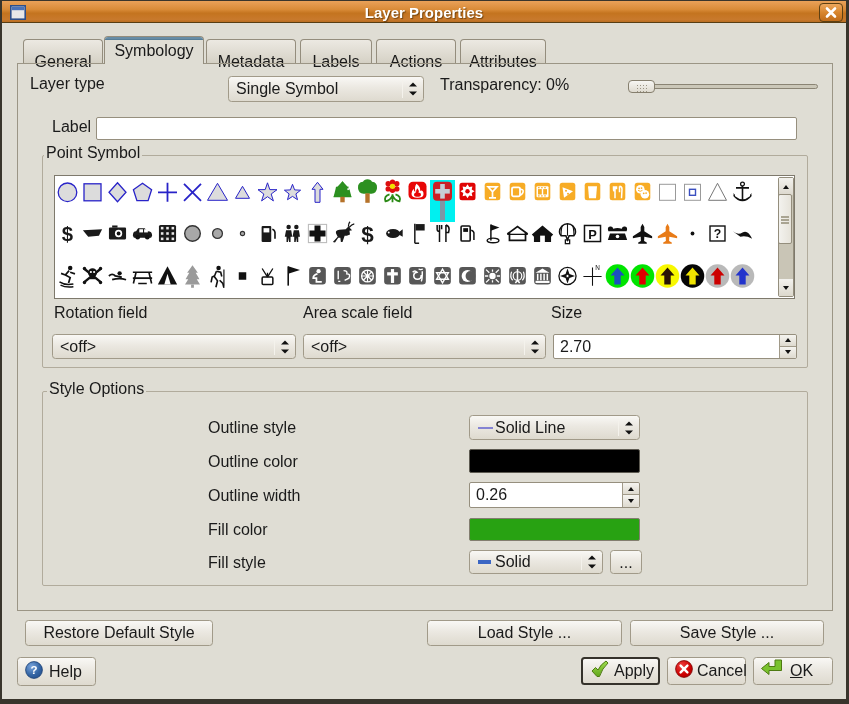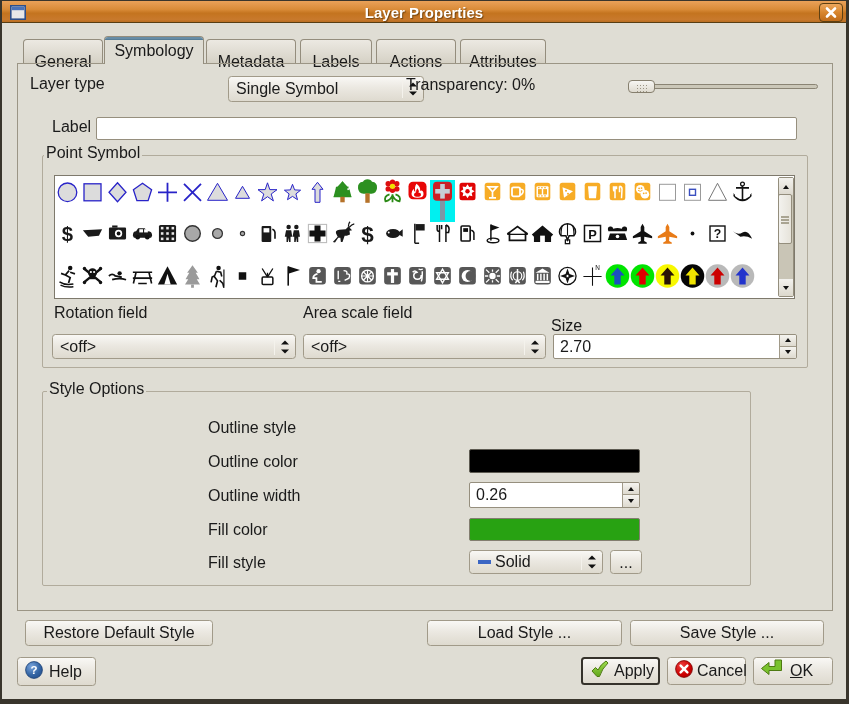--- a/index.html
+++ b/index.html
@@ -93,21 +93,21 @@
 
 <div class="lbl" style="left:30px; top:75px;">Layer type</div>
 <div class="combo" style="left:228px; top:76px; width:196px; height:26px;">
       <span class="ct">Single Symbol</span>
       <span class="csep"></span>
       <span class="carr">
         <span class="tu"></span>
         <span class="td"></span>
       </span>
     </div>
-<div class="lbl" style="left:406px; top:76px;">Transparency: 0%</div>
+<div class="lbl" style="left:440px; top:76px;">Transparency: 0%</div>
 <div id="slider-trough"></div>
     <div id="slider-handle">
       <div class="dots"></div>
     </div>
 
 <div class="lbl" style="left:52px; top:117.5px;">Label</div>
 <div class="entry" style="left:96px; top:117px; width:701px; height:23px;"></div>
 
 <div class="frame" style="left:42px; top:155px; width:766px; height:213px;">
       <span class="cap" style="left:1px;">Point Symbol</span>
@@ -508,21 +508,21 @@
   <div class="sbtn" style="bottom:0;">
           <span class="tri-d"></span>
         </div>
   <div id="sthumb">
           <span class="grip"></span>
         </div>
  </div>
 </div>
 <div class="lbls" style="left:54px; top:304px;">Rotation field</div>
 <div class="lbls" style="left:303px; top:304px;">Area scale field</div>
-<div class="lbls" style="left:551px; top:304px;margin-top:13px;">Size</div>
+<div class="lbls" style="left:551px; top:304px;">Size</div>
 <div class="combo" style="left:52px; top:334px; width:244px; height:25px;">
       <span class="ct">&lt;off&gt;</span>
       <span class="csep"></span>
       <span class="carr">
         <span class="tu"></span>
         <span class="td"></span>
       </span>
     </div>
 <div class="combo" style="left:303px; top:334px; width:243px; height:25px;">
       <span class="ct">&lt;off&gt;</span>
@@ -537,24 +537,35 @@
   <span class="spinbtns">
         <span class="sb sbu">
           <span class="tri-u"></span>
         </span>
         <span class="sb sbd">
           <span class="tri-d"></span>
         </span>
       </span>
     </div>
 
-<div class="frame" style="left:42px; top:391px; width:709px; height:195px;">
+<div class="frame" style="left:42px; top:391px; width:766px; height:195px;">
       <span class="cap" style="left:4px;">Style Options</span>
     </div>
 <div class="lbl" style="left:208px; top:419px;">Outline style</div>
+<div class="combo" style="left:469px; top:415px; width:171px; height:25px;">
+  <svg class="bicon" width="17" height="4">
+        <path d="M1,2 H16" stroke="#6b6bd0" stroke-width="1.6"></path>
+      </svg>
+  <span class="ct" style="left:25px;">Solid Line</span>
+      <span class="csep"></span>
+      <span class="carr">
+        <span class="tu"></span>
+        <span class="td"></span>
+      </span>
+    </div>
 <div class="lbl" style="left:208px; top:453px;">Outline color</div>
 <div class="swatch" style="left:469px; top:449px; width:171px; height:24px; background:#000; border:1px solid #5d5a51;"></div>
 <div class="lbl" style="left:208px; top:487px;">Outline width</div>
 <div class="entry" style="left:469px; top:482px; width:171px; height:26px;">
       <span class="et">0.26</span>
   <span class="spinbtns">
         <span class="sb sbu">
           <span class="tri-u"></span>
         </span>
         <span class="sb sbd">

